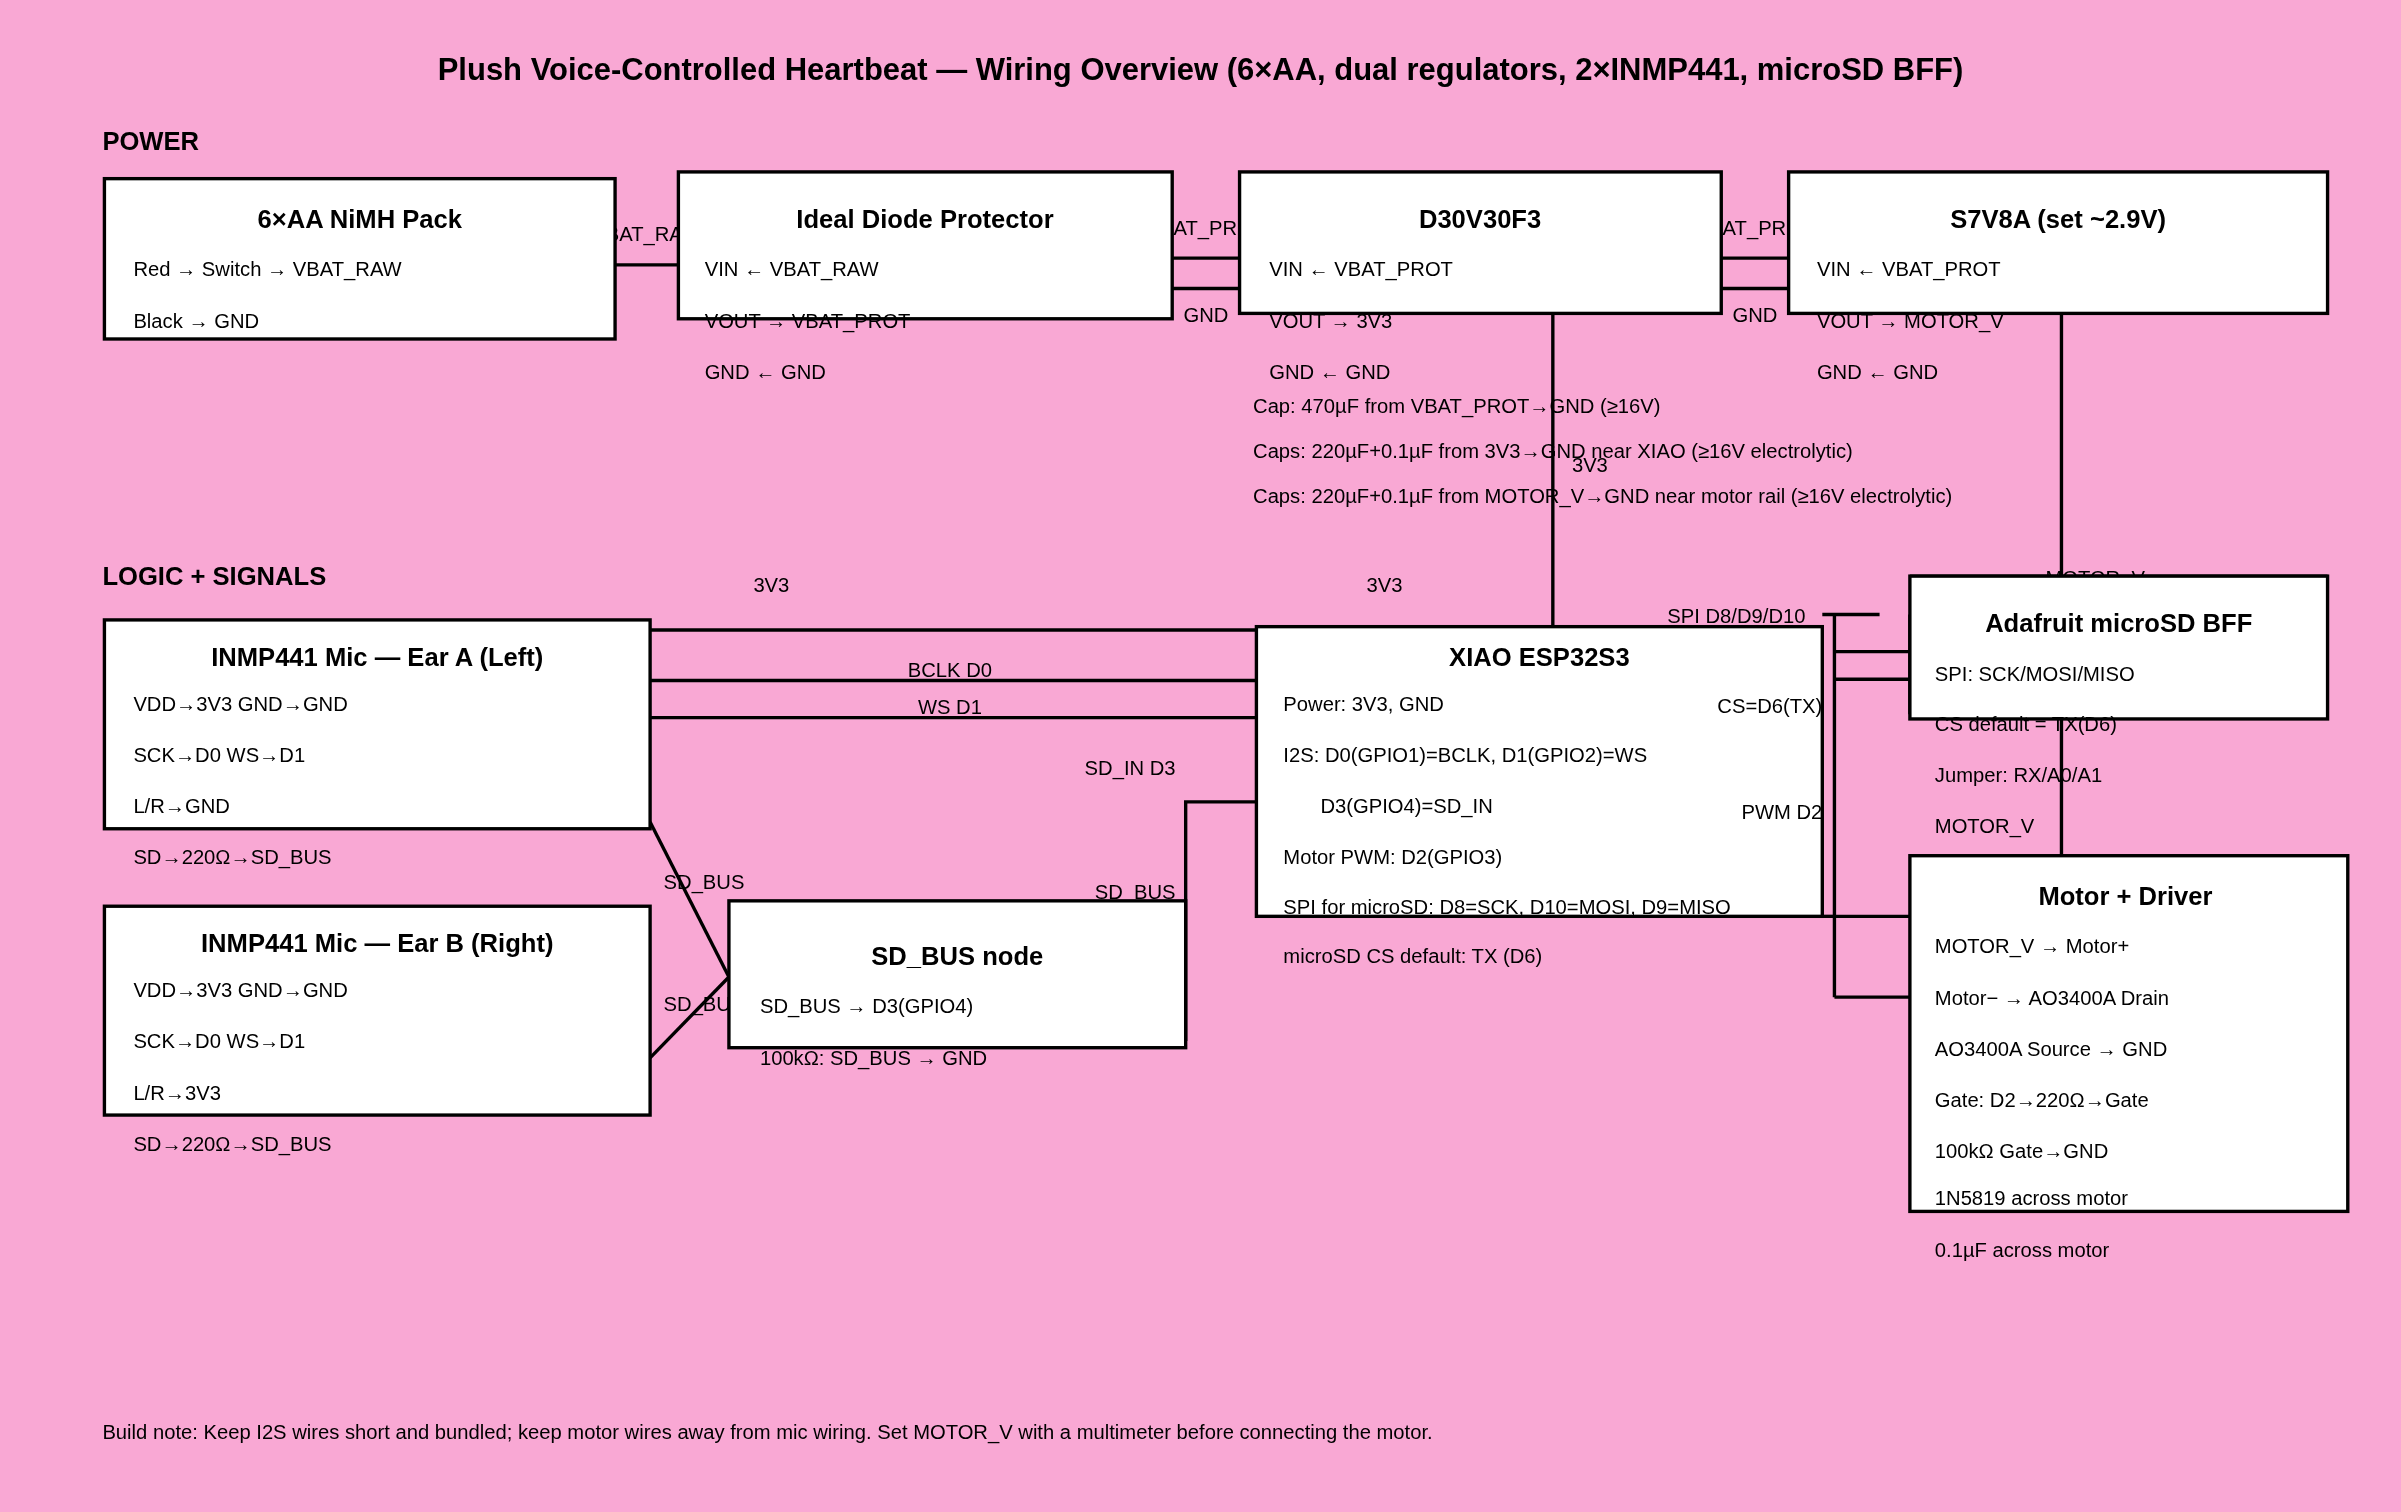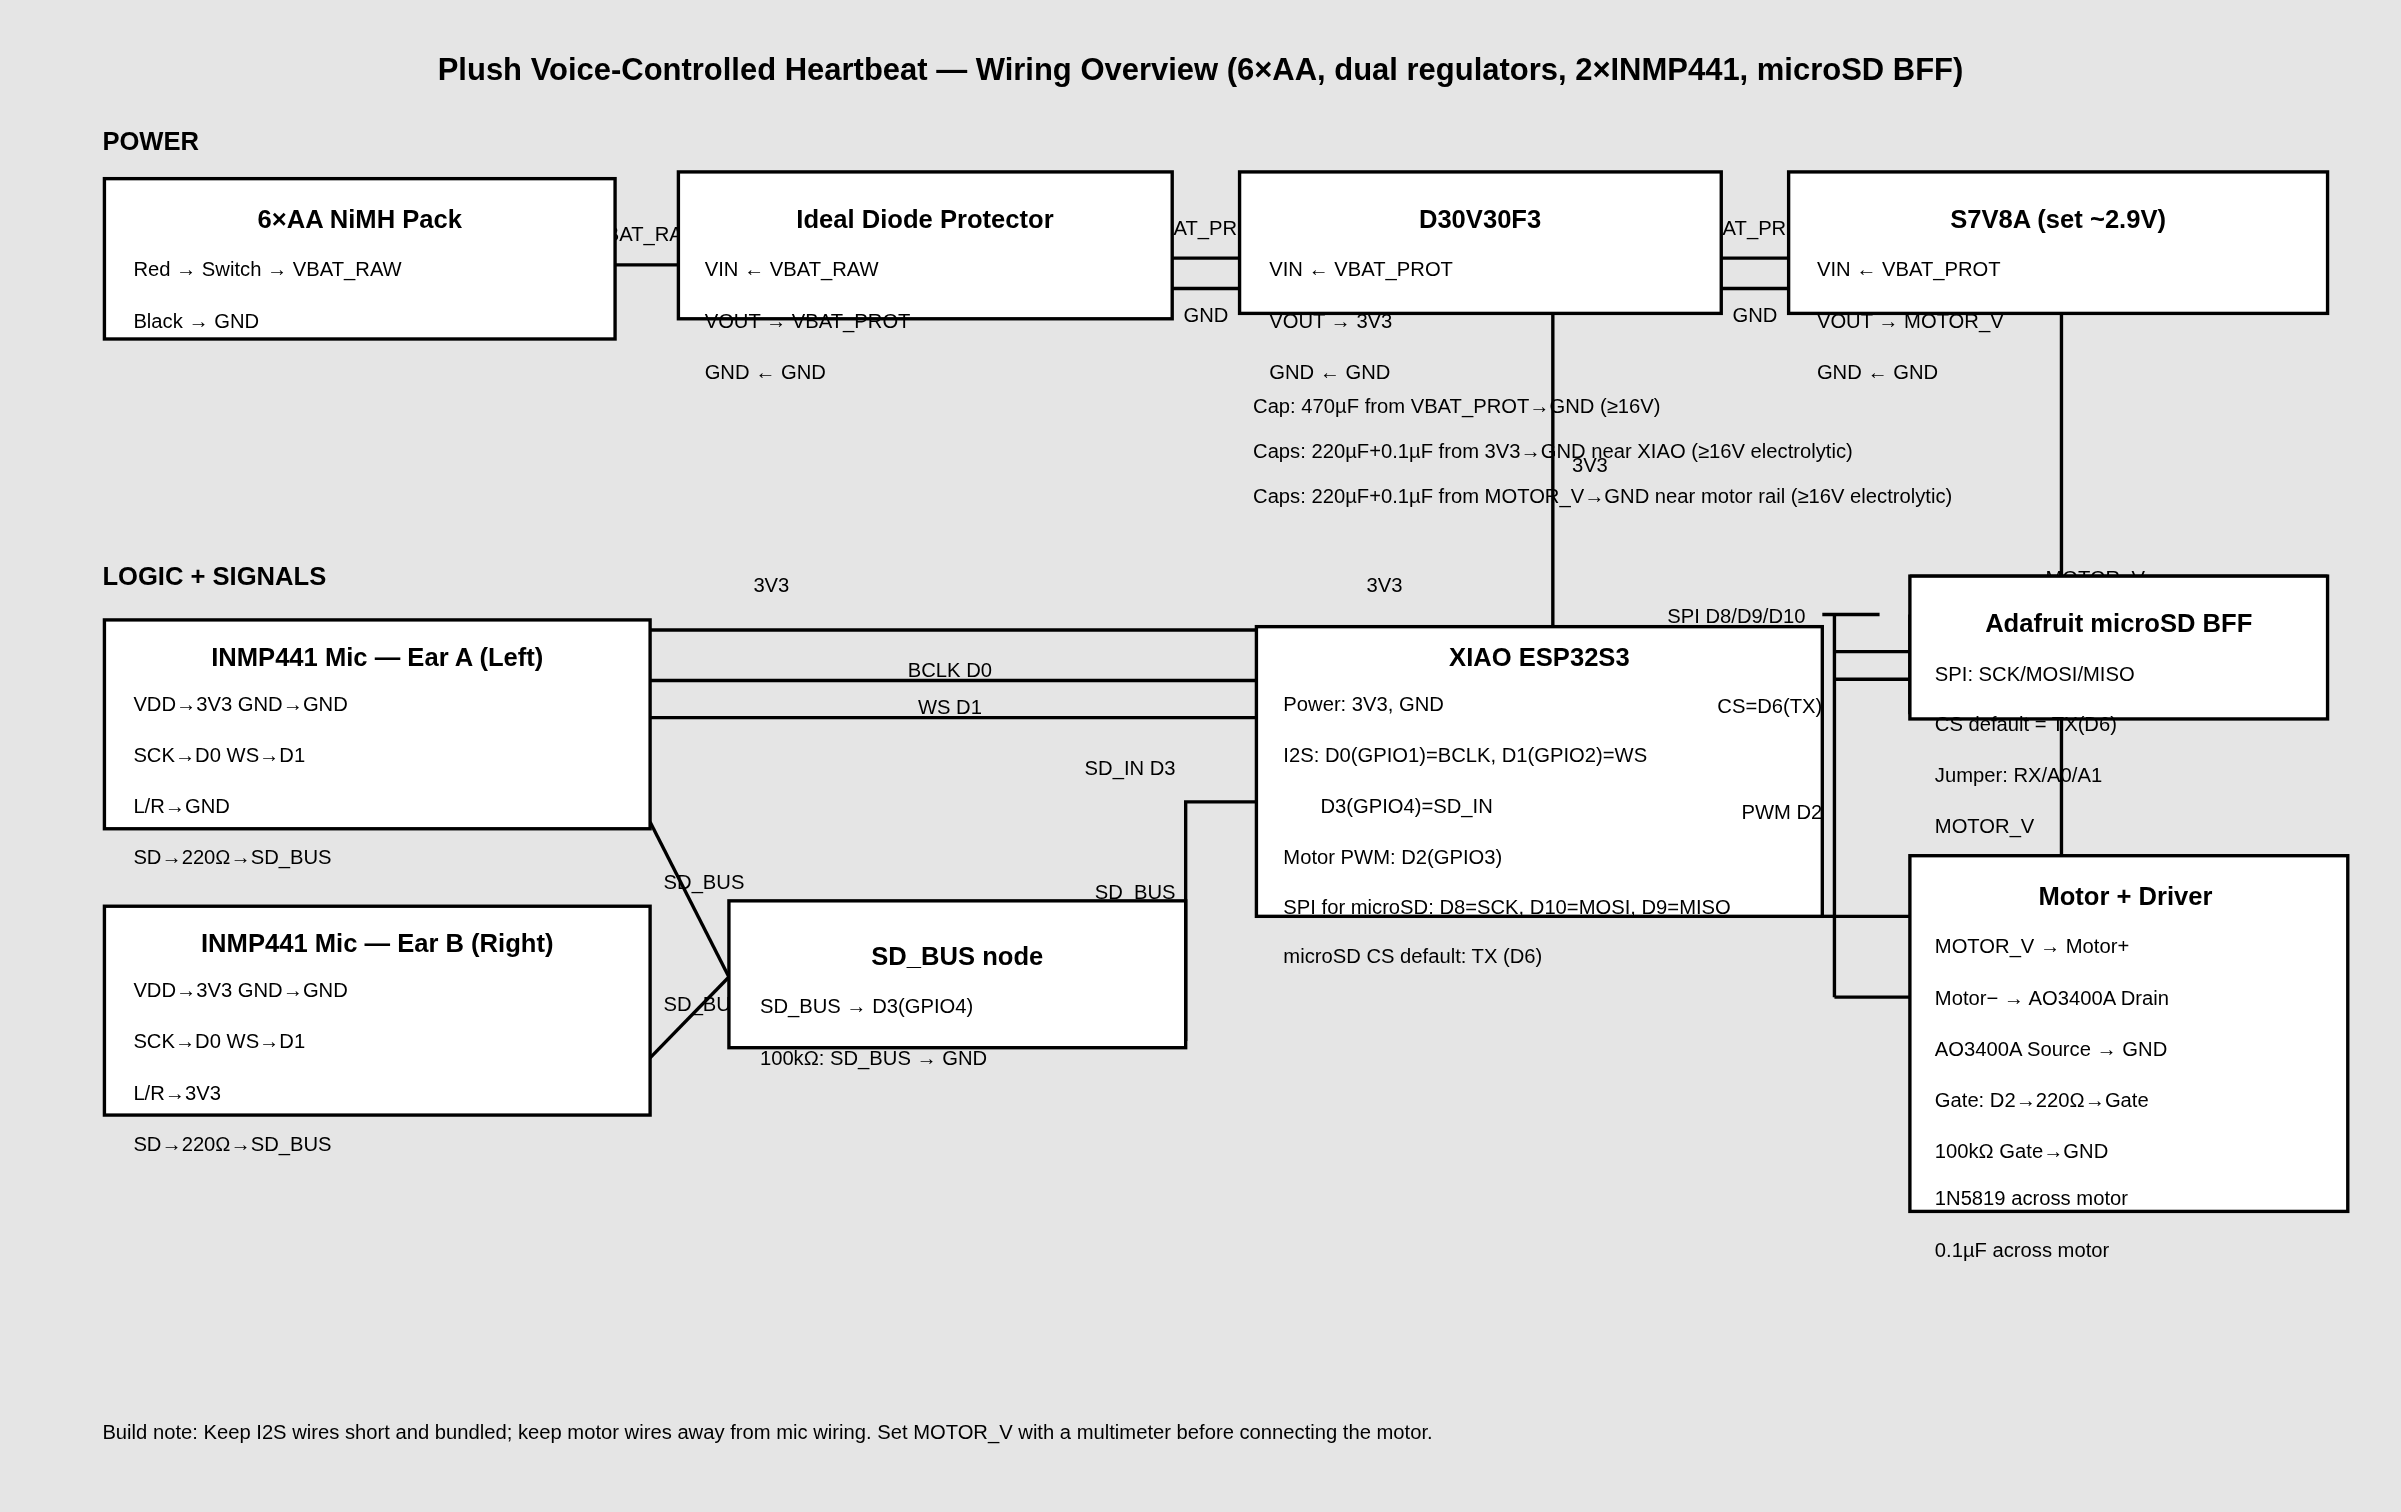--- a/index.html
+++ b/index.html
@@ -1,17 +1,17 @@
 <!DOCTYPE html>
 <html style="font-size:10.8px"><head>
 <meta charset="utf-8">
 <style>
   html,body{margin:0;padding:0;background:#ffffff;}
   body{width:2401px;height:1512px;font-family:"Liberation Sans",sans-serif;}
-  #stage{position:relative;width:2401px;height:1512px;background:#e5e5e5;overflow:hidden;}
+  #stage{position:relative;width:2401px;height:1512px;background:#f9a8d4;overflow:hidden;}
   svg{position:absolute;left:0;top:0;width:2401px;height:1512px;}
   .wire{stroke:#000000;stroke-width:5;fill:none;}
   .box{fill:#ffffff;stroke:#000000;stroke-width:5;}
   text{font-family:"Liberation Sans",sans-serif;fill:#000000;}
   .t-title{font-size:46px;font-weight:bold;text-anchor:middle;}
   .t-section{font-size:38px;font-weight:bold;}
   .t-boxtitle{font-size:38px;font-weight:bold;text-anchor:middle;}
   .t-line{font-size:30px;}
   .t-edge{font-size:30px;text-anchor:middle;}
   .t-edge-l{font-size:30px;}

